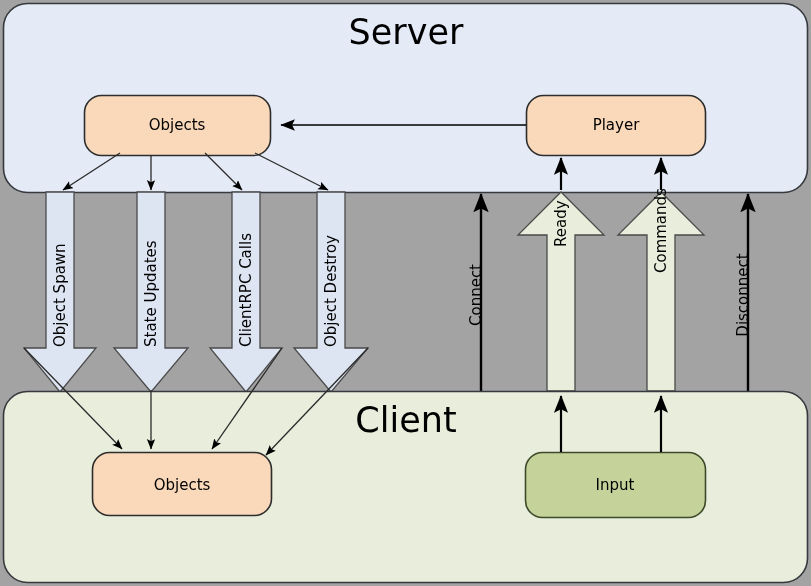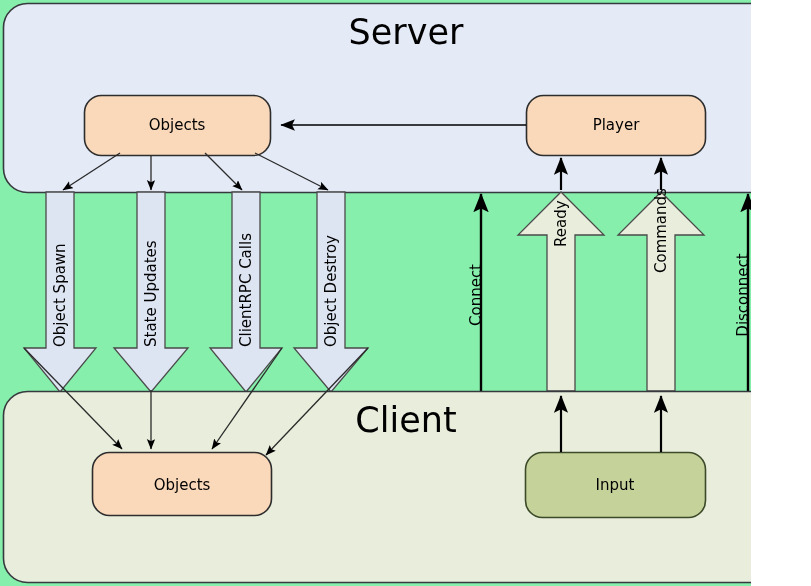--- a/index.html
+++ b/index.html
@@ -6,23 +6,23 @@
   html, body {
     margin: 0;
     padding: 0;
     background: #ffffff;
   }
   body {
     font-family: "DejaVu Sans", "Liberation Sans", sans-serif;
   }
   #diagram-root {
     position: relative;
-    width: 751px;
+    width: 811px;
     height: 586px;
-    background: #86efac;
+    background: #a3a3a3;
     overflow: hidden;
     text-align: center;
   }
   #diagram-svg {
     position: absolute;
     left: 0;
     top: 0;
     width: 811px;
     height: 586px;
     display: block;

